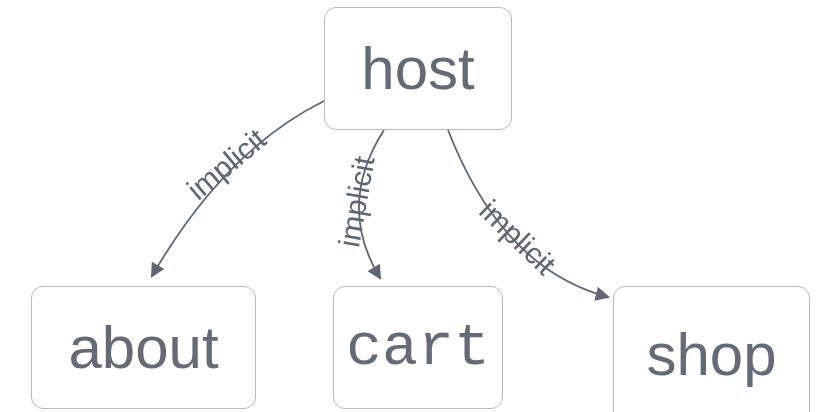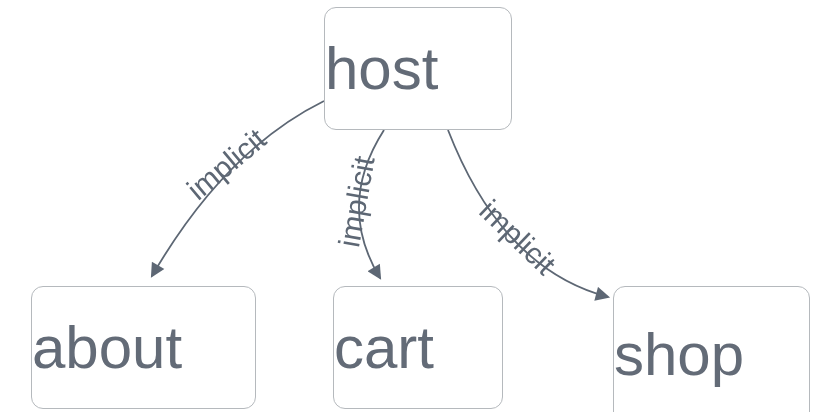--- a/index.html
+++ b/index.html
@@ -13,32 +13,32 @@
   }
   .edges-layer {
     position: absolute;
     left: 0; top: 0;
     width: 818px; height: 412px;
   }
   .node {
     position: absolute;
     display: flex;
     align-items: center;
-    justify-content: flex-start;
+    justify-content: center;
     background: #ffffff;
     border: 1.5px solid #b5b9bd;
     border-radius: 12px;
     color: #636b77;
     font-size: 60px;
     line-height: 1;
     box-sizing: border-box;
   }
   .node-host  { left: 324px; top: 7px;   width: 188px; height: 123px; }
   .node-about { left: 3px;   top: 286px; width: 225px; height: 123px; margin-left: 28px; }
-  .node-cart  { left: 333px; top: 286px; width: 170px; height: 123px; }
+  .node-cart  { left: 333px; top: 286px; width: 170px; height: 123px; font-family: Liberation Mono, monospace; }
   .node-shop  { left: 613px; top: 286px; width: 197px; height: 138px; }
   .edge-path {
     fill: none;
     stroke: #5d6774;
     stroke-width: 1.8px;
   }
   .edge-label {
     fill: #5d6774;
     font-size: 30px;
     font-family: "Liberation Sans", sans-serif;

